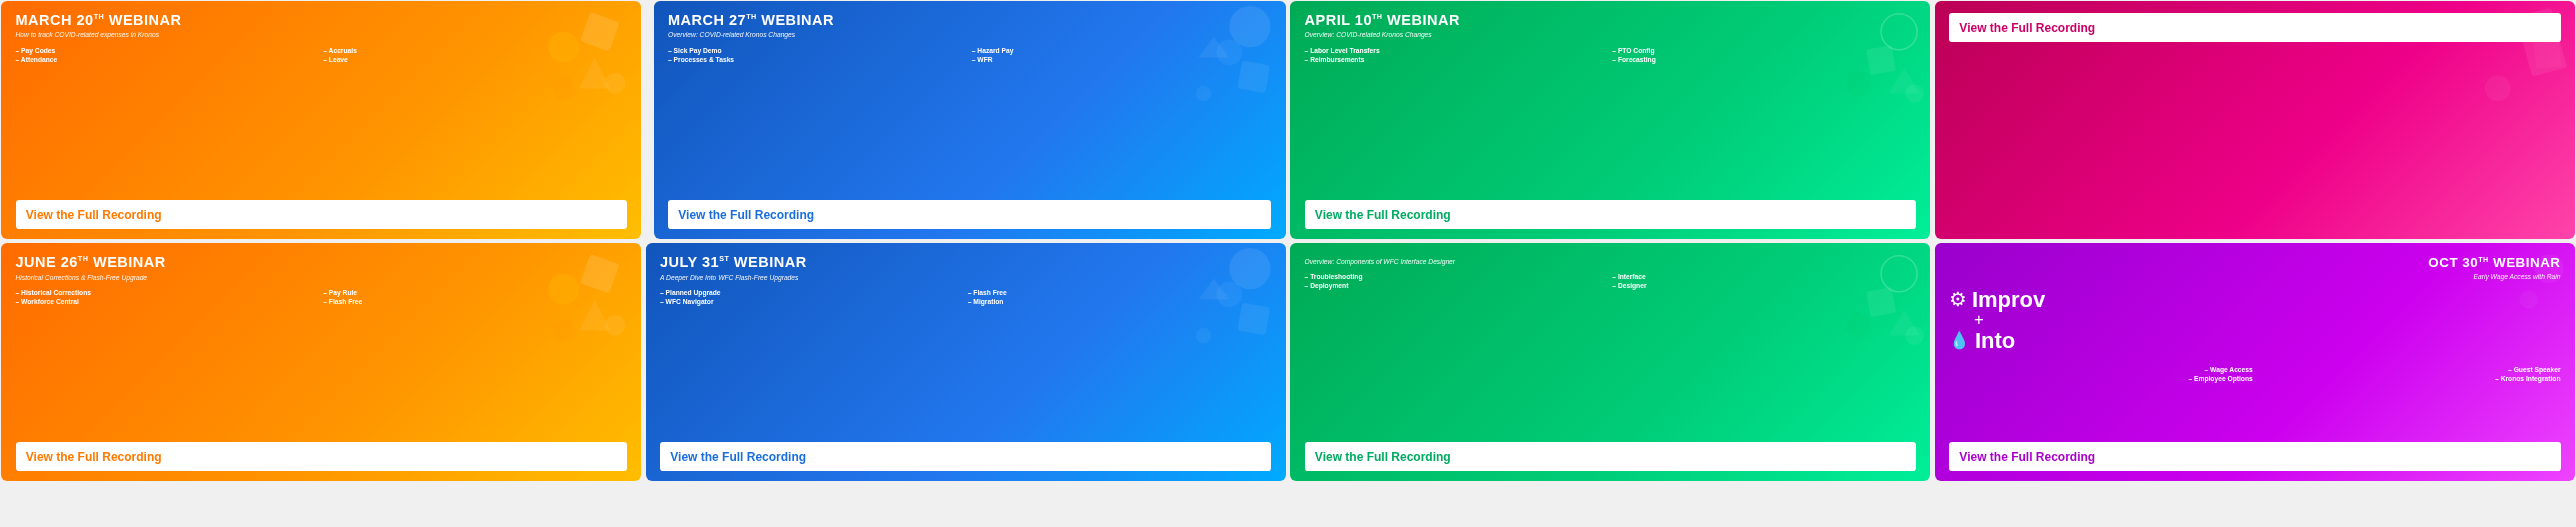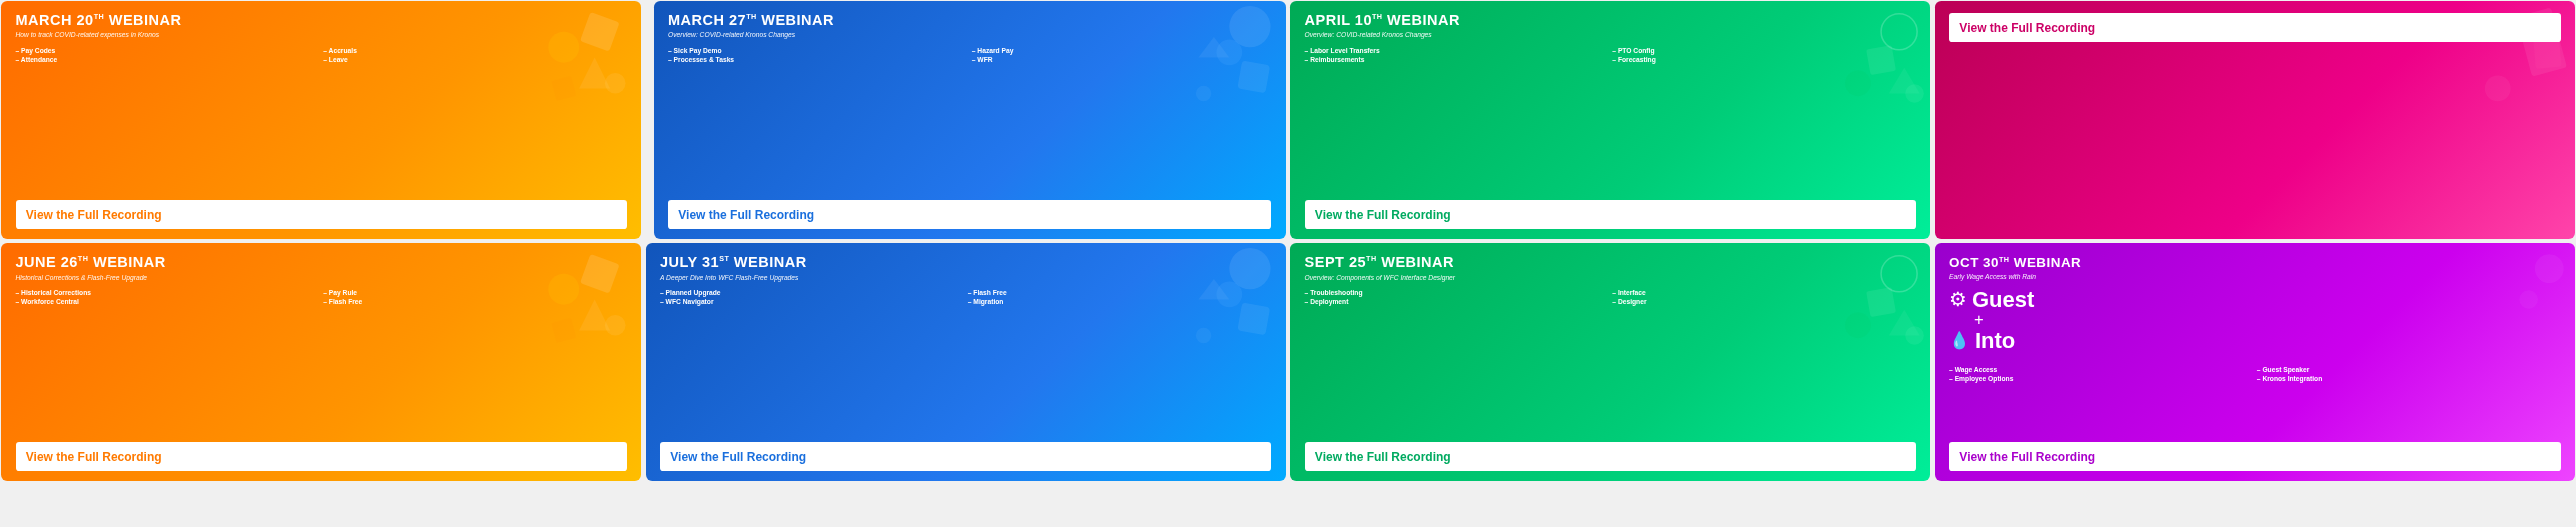--- a/index.html
+++ b/index.html
@@ -238,48 +238,45 @@
     </div>
     <div class="card" style="background: linear-gradient(135deg, rgb(0, 170, 85) 0%, rgb(0, 204, 119) 60%, rgb(0, 238, 153) 100%); position: relative;">
       <svg class="deco-svg" viewBox="0 0 180 200" xmlns="http://www.w3.org/2000/svg">
       <circle cx="130" cy="50" r="35" stroke="rgba(255,255,255,0.4)" stroke-width="3" fill="none"></circle>
       <rect x="70" y="80" width="50" height="50" rx="4" fill="rgba(255,255,255,0.15)" transform="rotate(-10 95 105)"></rect>
       <circle cx="50" cy="150" r="25" fill="rgba(0,200,100,0.3)"></circle>
       <polygon points="140,120 170,170 110,170" fill="rgba(255,255,255,0.1)"></polygon>
       <circle cx="160" cy="170" r="18" fill="rgba(255,255,255,0.12)"></circle>
     </svg>
       <div class="card-content" style="z-index:2;position:relative;">
-        <div class="card-date">
-          <span>SEPT 25<sup>th</sup> WEBINAR</span>
-        </div>
         <div class="card-subtitle">Overview: Components of WFC Interface Designer</div>
         <ul class="card-bullets">
           <li>Troubleshooting</li>
           <li>Interface</li>
           <li>Deployment</li>
           <li>Designer</li>
         </ul>
       </div>
       <button class="btn-recording" style="color:#00AA60;">View the Full Recording</button>
     </div>
     <div class="card" style="background: linear-gradient(135deg, rgb(153, 0, 204) 0%, rgb(204, 0, 238) 60%, rgb(238, 68, 255) 100%); position: relative;">
       <svg class="deco-svg" viewBox="0 0 180 200" xmlns="http://www.w3.org/2000/svg">
       <circle cx="140" cy="40" r="28" fill="rgba(255,255,255,0.1)"></circle>
       <circle cx="100" cy="100" r="18" fill="rgba(255,255,255,0.08)"></circle>
     </svg>
-      <div class="card-content" style="z-index:2;position:relative;">
+      <div class="card-content" style="z-index:2;position:relative;text-align:right;">
         <div class="card-date" style="font-size:13.4px;">
           <span>OCT 30<sup>th</sup> WEBINAR</span>
         </div>
         <div class="card-subtitle">Early Wage Access with Rain</div>
         <div style="display:flex;flex-direction:column;align-items:flex-start;margin-bottom:6.2px;">
           <div class="improv-logo" style="display:flex;flex-direction:column;gap:1px;">
             <div style="display:flex;align-items:center;gap:5.2px;">
               <span style="font-size:19.7px;color:white;">⚙</span>
-              <span style="font-size:22px;font-weight:900;color:white;line-height:1;">Guest</span>
+              <span style="font-size:22px;font-weight:900;color:white;line-height:1;">Improv</span>
             </div>
             <span style="font-size:16.6px;color:white;font-weight:300;margin-left:25px;line-height:1;">+</span>
             <div style="display:flex;align-items:center;gap:5.2px;">
               <span style="font-size:16.6px;color:#00DDFF;">💧</span>
               <span style="font-size:22px;font-weight:900;color:white;line-height:1;">Into</span>
             </div>
           </div>
         </div>
         <ul class="card-bullets" style="display:grid;grid-template-columns:1fr 1fr;gap:2.1px 4.1px;margin-bottom:8.3px;">
           <li>Wage Access</li>

